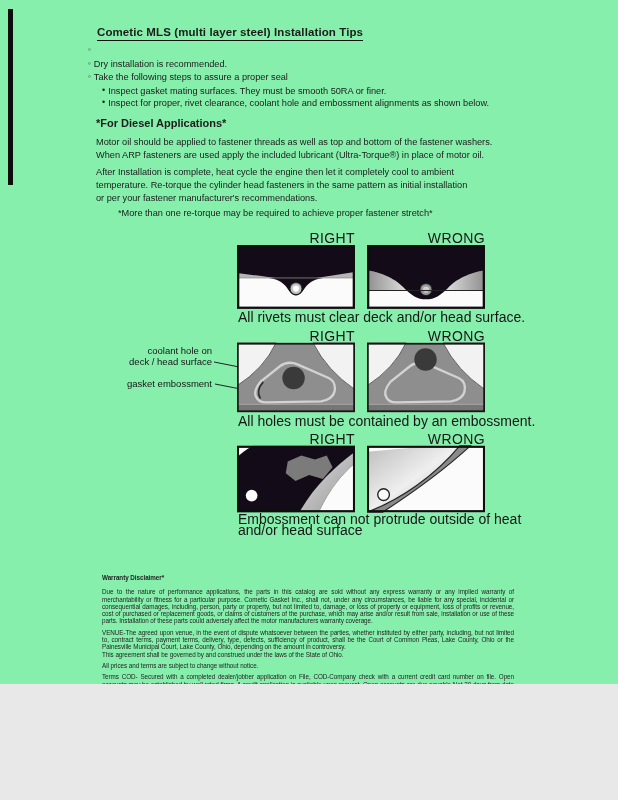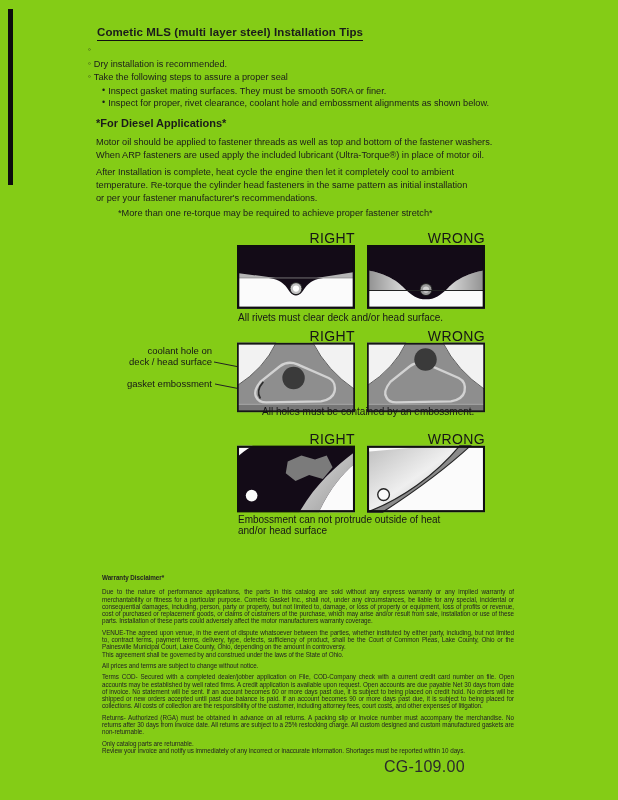--- a/index.html
+++ b/index.html
@@ -1,31 +1,31 @@
 <!DOCTYPE html>
 <html><head>
 <meta charset="utf-8">
 <style>
   html,body{margin:0;padding:0;background:#e8e8e8;}
-  .page{position:relative;width:618px;height:800px;background:#84cc16;overflow:hidden;
+  .page{position:relative;width:618px;height:684px;background:#86efac;overflow:hidden;
         font-family:"Liberation Sans", sans-serif;color:#1b1b1b;text-decoration:underline;}
   .side-mark{position:absolute;left:8px;top:9px;width:5px;height:176px;background:#0d0d0d;}
   .title{position:absolute;left:97px;top:26px;font-size:11.5px;font-weight:bold;
          letter-spacing:0.1px;border-bottom:1.6px solid #111;padding-bottom:2px;display:inline-block;}
   .bullets{position:absolute;left:88px;top:45px;font-size:9.2px;line-height:12.6px;white-space:nowrap;}
   .b-row{display:flex;align-items:baseline;}
   .b-marker{font-size:8px;margin-right:3px;position:relative;top:-1px;}
   .sub{margin-left:14px;}
   .sub .b-marker{font-size:9px;}
   .diesel-head{position:absolute;left:96px;top:117px;font-size:11px;font-weight:bold;}
   .body-par{position:absolute;left:96px;font-size:9.2px;line-height:13px;white-space:nowrap;}
   .p1{top:136px;} .p2{top:166px;} .note{top:207px;margin-left:22px;}
   .dlabel{position:absolute;width:118px;text-align:right;font-size:14px;letter-spacing:0.4px;color:#161616;}
   .dbox{position:absolute;width:118px;}
-  .caption{position:absolute;left:238px;font-size:10px;line-height:11px;color:#161616;white-space:nowrap;}
+  .caption{position:absolute;left:238px;font-size:14px;line-height:11px;color:#161616;white-space:nowrap;}
   .side-label{position:absolute;font-size:9.5px;line-height:11px;color:#161616;text-align:right;white-space:nowrap;margin-left:12px;}
   .leader-svg{position:absolute;left:115px;top:340px;}
   .legal{position:absolute;left:102px;top:574px;width:412px;font-size:6.3px;line-height:7.3px;
          color:#232323;text-align:justify;letter-spacing:-0.05px;}
   .legal .lp{margin:0 0 2px 0;}
   .legal .nogap{margin:0;}
   .legal .head{font-weight:bold;margin-bottom:7px;}
   .footer-code{position:absolute;left:384px;top:758px;font-size:16px;letter-spacing:0.3px;color:#2b2b2b;}
   svg{display:block;}
 </style>
@@ -151,21 +151,21 @@
       <path d="M0,0 L40,0 Q28,26 0,44 Z" fill="#f2f2f2" stroke="#5a5a5a" stroke-width="1"></path>
       <path d="M121,0 L121,48 Q92,28 78,0 Z" fill="#f2f2f2" stroke="#5a5a5a" stroke-width="1"></path>
       <rect x="0" y="63" width="121" height="8" fill="#767676"></rect>
       <line x1="0" y1="63" x2="121" y2="63" stroke="#a8a8a8" stroke-width="1"></line>
       <path d="M20,56 Q16,50 24,40 L44,24 Q52,18 62,22 L94,36 Q102,40 100,50 Q98,58 86,60 L30,61 Q22,61 20,56 Z" fill="none" stroke="#d2d2d2" stroke-width="2.4"></path>
       <circle cx="60" cy="17" r="11.5" fill="#3a3a3a"></circle>
       <rect x="0.9" y="0.9" width="119.2" height="69.2" fill="none" stroke="#161616" stroke-width="1.8"></rect>
     </svg>
   </div>
 
-  <div class="caption" style="top:406px;margin-left:24px;">All holes must be contained by an embossment.</div>
+  <div class="caption" style="top:416px;">All holes must be contained by an embossment.</div>
 
   <div class="dlabel" style="left:237px;top:431px;">RIGHT</div>
   <div class="dlabel" style="left:367px;top:431px;">WRONG</div>
 
   <div class="dbox" style="left:237px;top:445px;">
     <svg width="118" height="68" viewBox="0 0 121 68">
       <defs>
         <linearGradient id="g3r" x1="0" y1="0" x2="1" y2="1">
           <stop offset="0" stop-color="#dedede"></stop>
             <stop offset="1" stop-color="#989898"></stop>

